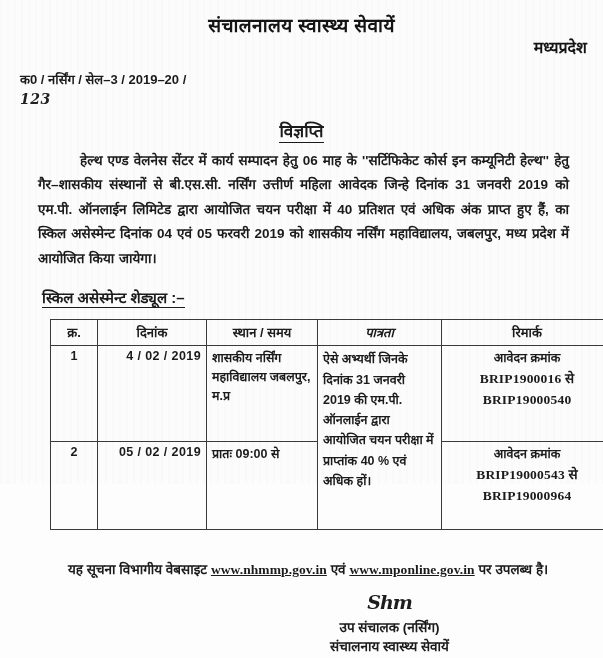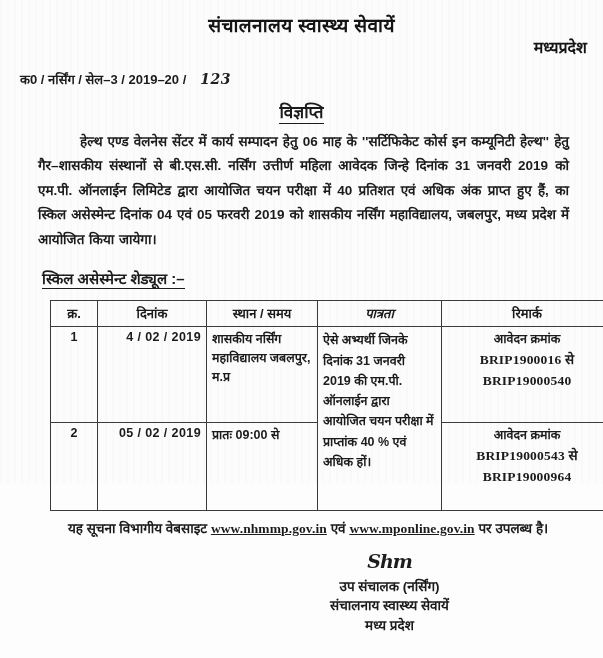--- a/index.html
+++ b/index.html
@@ -54,21 +54,22 @@
     align-items: flex-end;
     margin-top: 11px;
     padding: 0 8px 0 4px;
     font-size: 13px;
     font-weight: 700;
   }
   .ref-left, .ref-right {
     white-space: nowrap;
     display: flex;
     align-items: baseline;
-    gap: 14px;
+    gap: 3px;
+    flex-direction: column;
   }
   .handwritten {
     font-family: "DejaVu Serif", serif;
     font-style: italic;
     font-weight: 700;
     font-size: 14px;
     color: #202020;
     letter-spacing: 0.5px;
   }
 
@@ -173,21 +174,21 @@
   .brip {
     font-family: "Liberation Serif", "DejaVu Serif", serif;
     font-size: 13.5px;
     letter-spacing: 0.2px;
   }
   .row1 { height: 96px; }
   .row2 { height: 88px; }
 
   
   .footer-note {
-    margin-top: 6px;
+    margin-top: 28px;
     padding: 0 20px 0 26px;
     font-size: 13.5px;
     font-weight: 600;
     line-height: 1.85;
     text-indent: 26px;
   }
   .footer-note a,
   .footer-note .weblink {
     color: #1b1b1b;
     text-decoration: underline;

